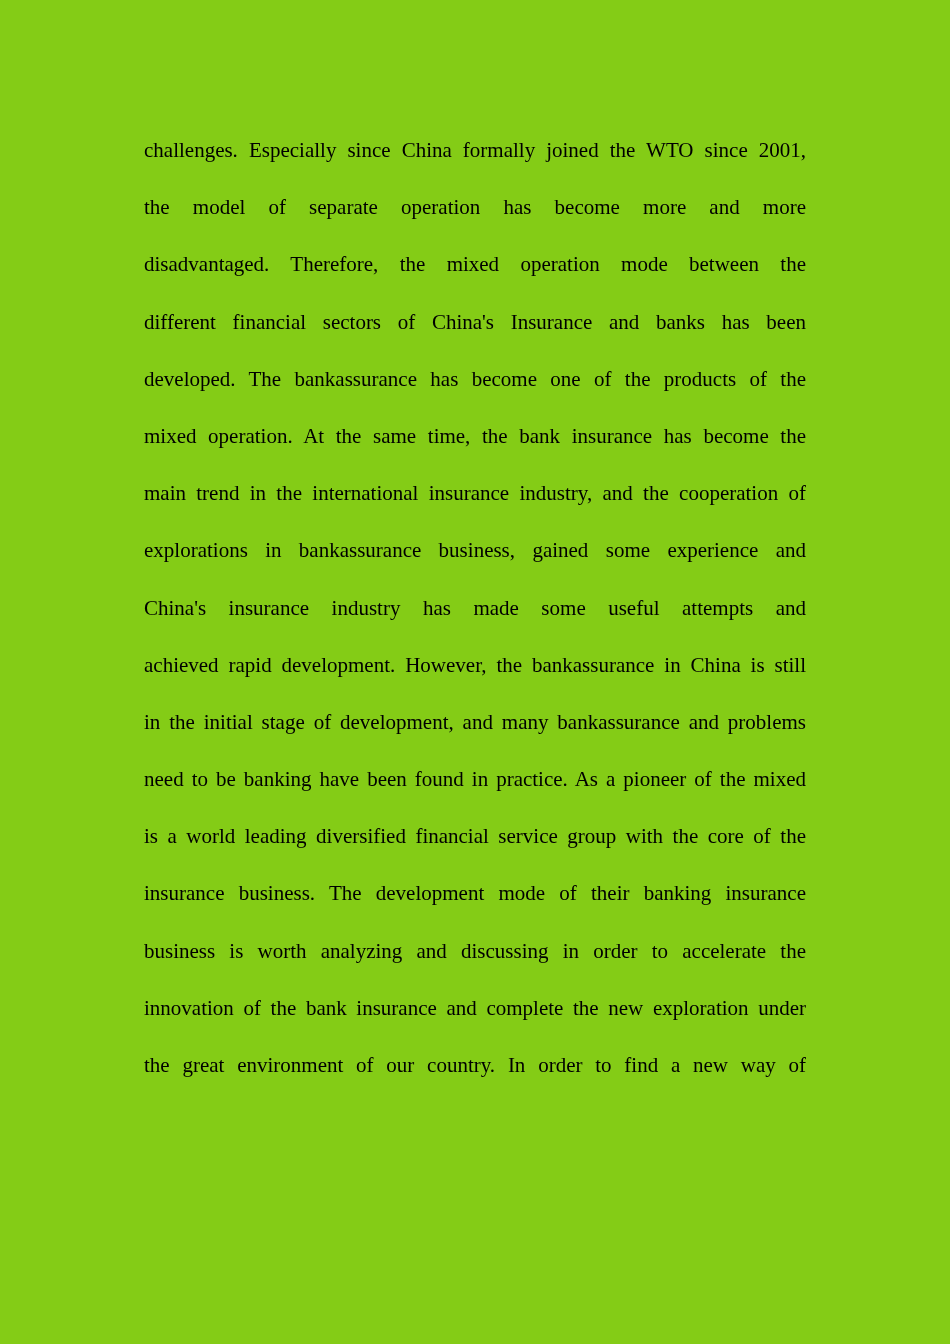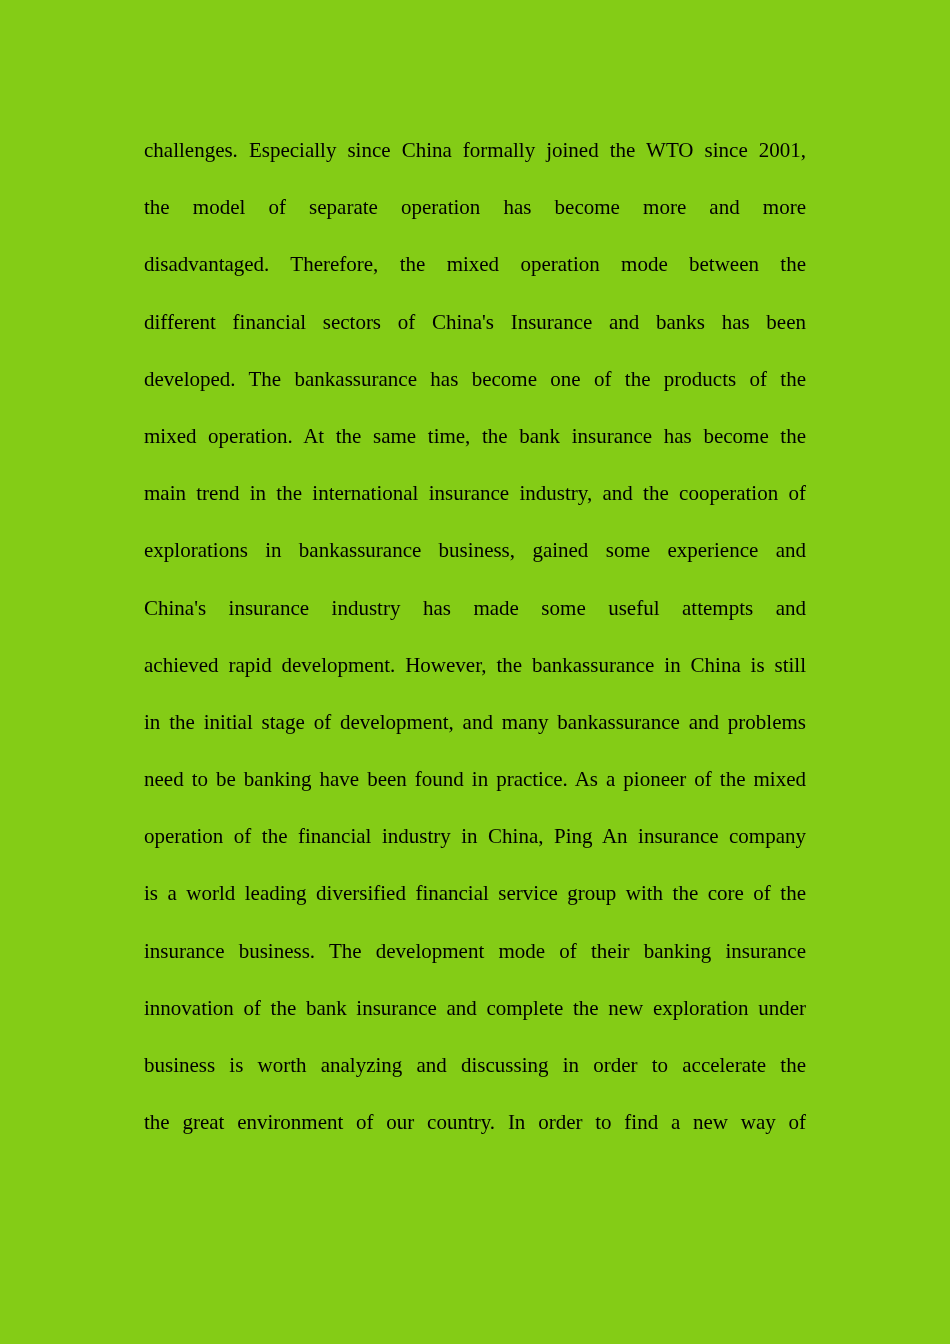--- a/index.html
+++ b/index.html
@@ -50,20 +50,19 @@
       <span class="line">disadvantaged. Therefore, the mixed operation mode between the</span>
       <span class="line">different financial sectors of China's Insurance and banks has been</span>
       <span class="line">developed. The bankassurance has become one of the products of the</span>
       <span class="line">mixed operation. At the same time, the bank insurance has become the</span>
       <span class="line">main trend in the international insurance industry, and the cooperation of</span>
       <span class="line">explorations in bankassurance business, gained some experience and</span>
       <span class="line">China's insurance industry has made some useful attempts and</span>
       <span class="line">achieved rapid development. However, the bankassurance in China is still</span>
       <span class="line">in the initial stage of development, and many bankassurance and problems</span>
       <span class="line">need to be banking have been found in practice. As a pioneer of the mixed</span>
-      <span class="line">operation of the financial industry in China, Ping An insurance company</span>
       <span class="line">is a world leading diversified financial service group with the core of the</span>
       <span class="line">insurance business. The development mode of their banking insurance</span>
+      <span class="line">business is worth analyzing and discussing in order to accelerate the</span>
       <span class="line">innovation of the bank insurance and complete the new exploration under</span>
-      <span class="line">business is worth analyzing and discussing in order to accelerate the</span>
       <span class="line">the great environment of our country. In order to find a new way of</span>
     </div>
 </div>
 
 </body></html>

